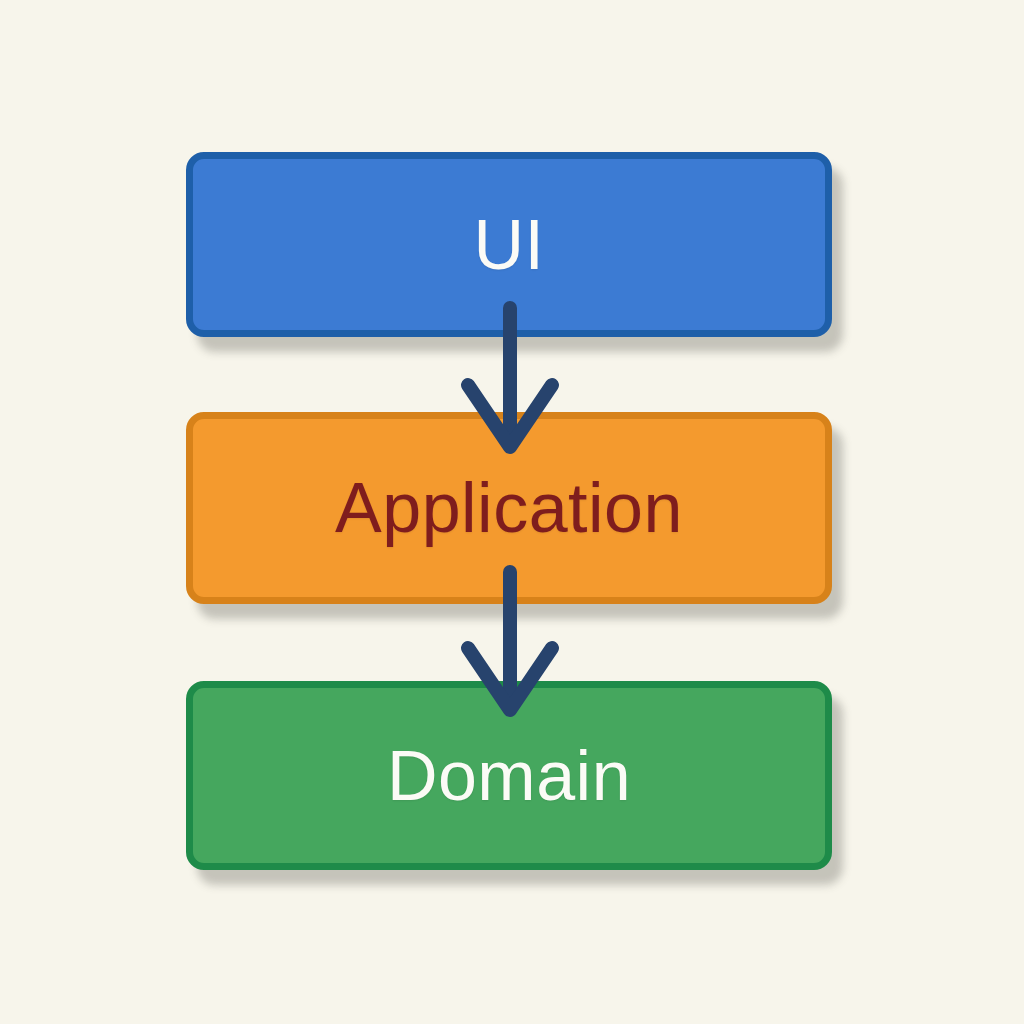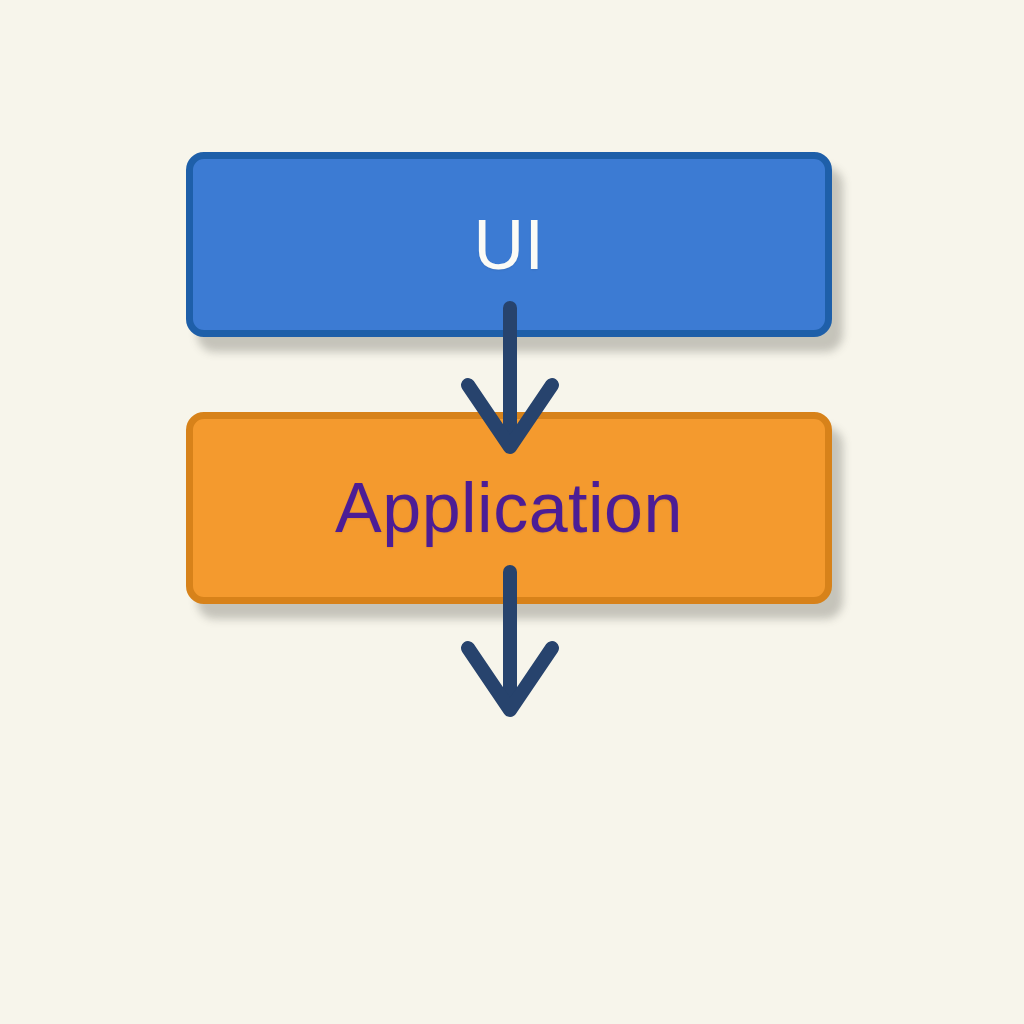--- a/index.html
+++ b/index.html
@@ -59,24 +59,27 @@
   </div>
 
   <svg class="arrow-svg arrow-1" viewBox="0 0 140 170">
     <g fill="none" stroke-linecap="round" stroke-linejoin="round" stroke-width="14" stroke="#27436d">
       <line x1="70" y1="13" x2="70" y2="147"></line>
       <polyline points="28,90 70,152 112,90"></polyline>
     </g>
   </svg>
 
   <div class="layer-box box-app" style="background-color: rgb(244, 154, 46); border-color: rgb(215, 130, 26);">
-    <span class="layer-label" style="color: #4c1d95;">Application</span>
+    <span class="layer-label" style="color: #7f1d1d;">Application</span>
   </div>
 
   <svg class="arrow-svg arrow-2" viewBox="0 0 140 170">
     <g fill="none" stroke-linecap="round" stroke-linejoin="round" stroke-width="14" stroke="#27436d">
       <line x1="70" y1="14" x2="70" y2="147"></line>
       <polyline points="28,90 70,152 112,90"></polyline>
     </g>
   </svg>
 
+  <div class="layer-box box-domain" style="background-color: rgb(69, 167, 94); border-color: rgb(30, 139, 73);">
+    <span class="layer-label" style="color: rgb(251, 251, 246);">Domain</span>
+  </div>
 
 </div>
 
 </body></html>

